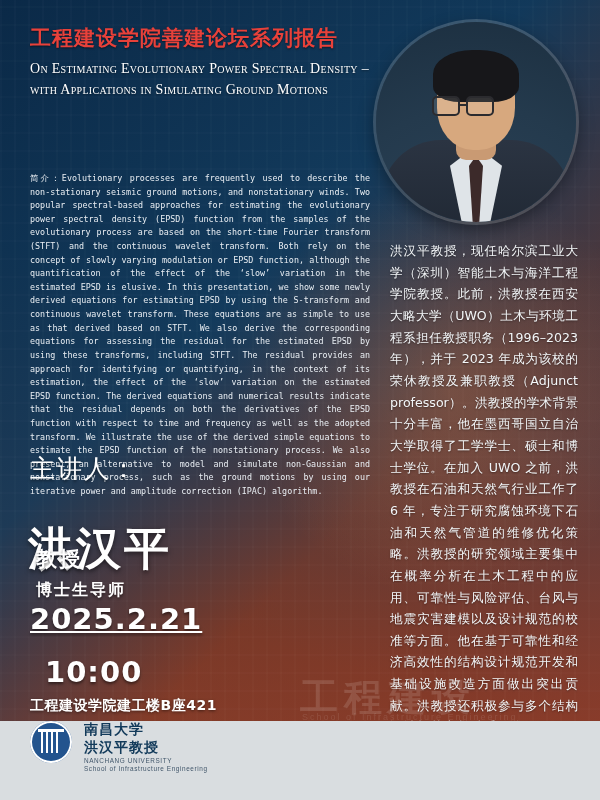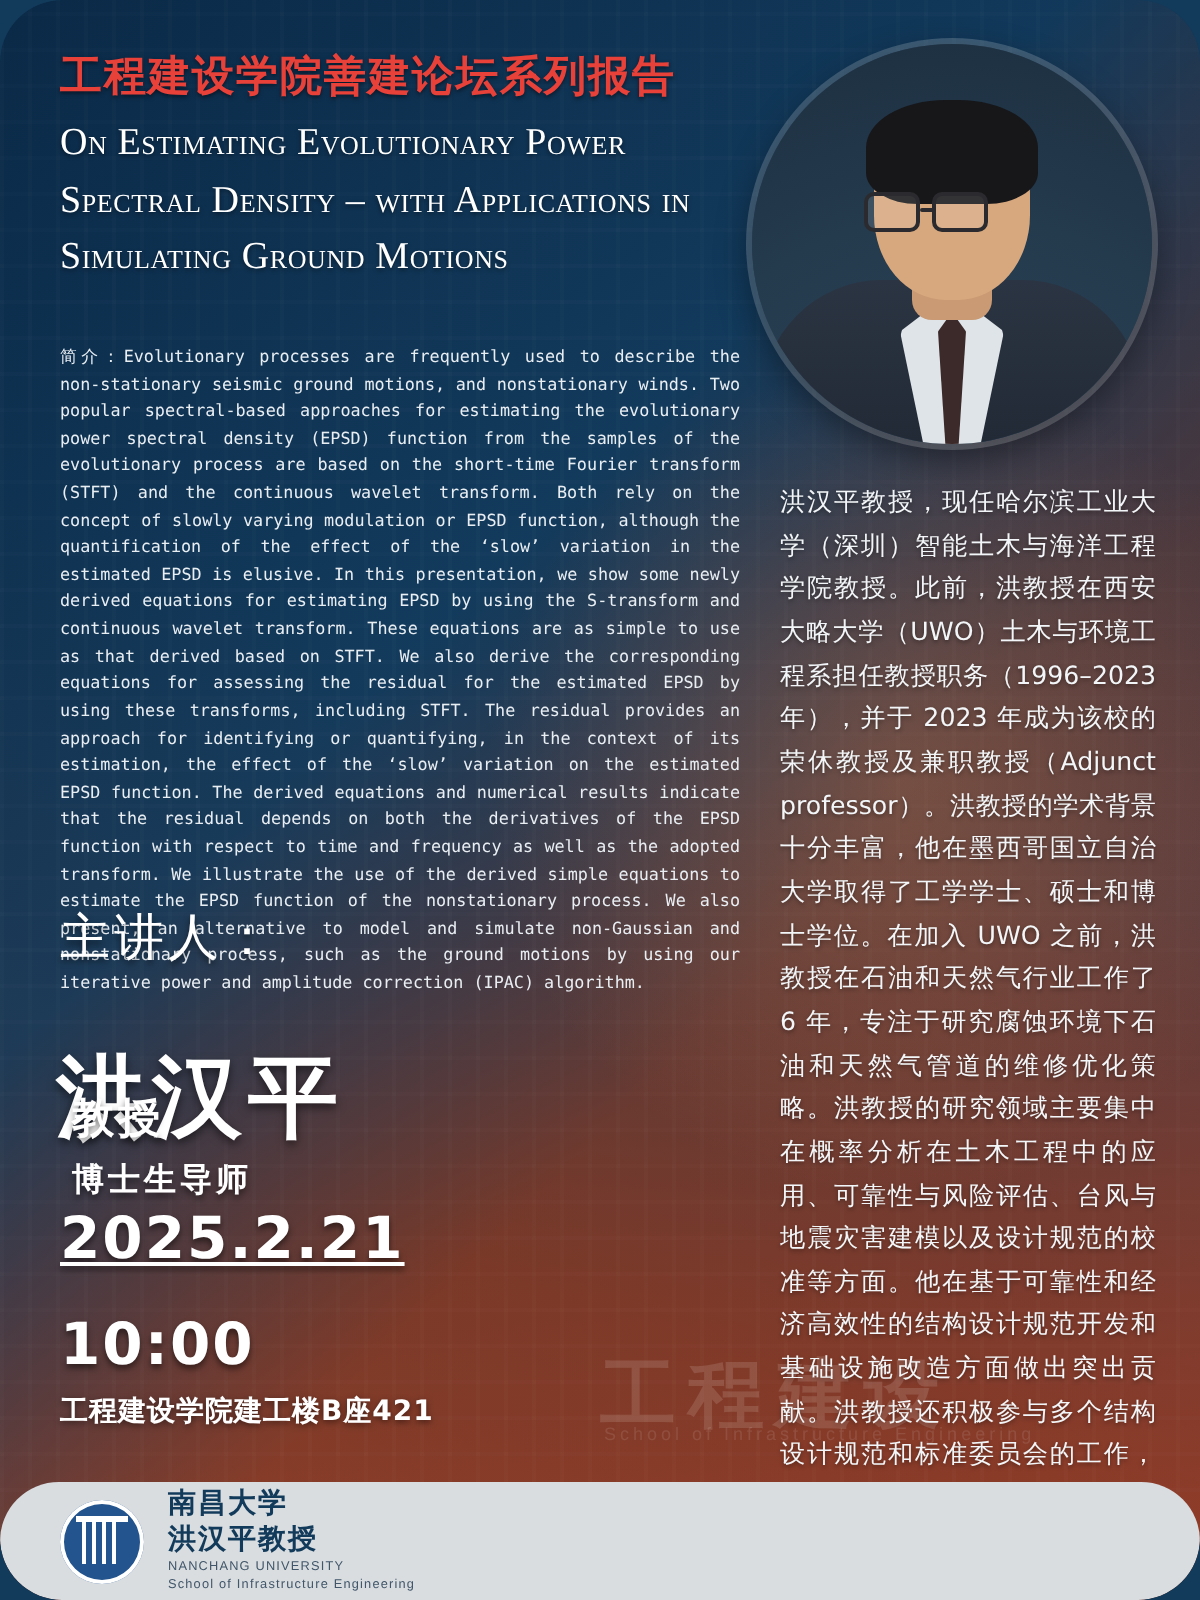--- a/index.html
+++ b/index.html
@@ -1,15 +1,15 @@
 <!DOCTYPE html>
 <html><head>
 <meta charset="utf-8">
 <style>
-  * { box-sizing: border-box; border-radius: 31px; }
+  * { box-sizing: border-box; }
   html, body { margin:0; padding:0; }
   body {
     width: 600px; height: 800px;
     font-family: "Liberation Sans", sans-serif;
     background: #123a5a;
     overflow: hidden;
   }
   .poster {
     position: relative;
     width: 600px; height: 800px;
@@ -40,21 +40,21 @@
     font-family:"DejaVu Sans", sans-serif;
     font-size:21px; font-weight:bold; letter-spacing:1px;
     text-shadow: 0 1px 2px rgba(0,0,0,.5);
   }
 
   
   .en-title {
     position:absolute; left:30px; top:58px; width:340px;
     color:#ffffff;
     font-family:"Liberation Serif", serif;
-    font-size:19px; line-height:1.5;
+    font-size:14px; line-height:1.5;
     font-variant: small-caps;
     letter-spacing:.3px;
     text-shadow: 0 1px 2px rgba(0,0,0,.45);
   }
 
   
   .abstract {
     position:absolute; left:30px; top:172px; width:340px;
     color:#e9eef3;
     font-family:"DejaVu Sans Mono", monospace;
@@ -89,21 +89,21 @@
     text-shadow:0 2px 3px rgba(0,0,0,.5);
   }
   .event-date {
     position:absolute; left:30px; top:602px;
     color:#ffffff; font-family:"DejaVu Sans", sans-serif;
     font-size:29px; font-weight:bold; letter-spacing:1px;
     text-shadow:0 2px 3px rgba(0,0,0,.5);
     text-decoration:underline;
   }
   .event-time {
-    position:absolute; left:30px; top:655px;
+    position:absolute; left:45px; top:655px;
     color:#ffffff; font-family:"DejaVu Sans", sans-serif;
     font-size:29px; font-weight:bold; letter-spacing:1px;
     text-shadow:0 2px 3px rgba(0,0,0,.5);
   }
   .event-place {
     position:absolute; left:30px; top:697px;
     color:#ffffff; font-family:"DejaVu Sans", sans-serif;
     font-size:14px; font-weight:bold; letter-spacing:.5px;
     text-shadow:0 1px 3px rgba(0,0,0,.5);
   }
@@ -186,23 +186,23 @@
   .watermark-sub {
     position:absolute; left:302px; top:712px;
     color:rgba(255,255,255,0.10);
     font-family:"Liberation Sans", sans-serif;
     font-size:9px; letter-spacing:2px;
     pointer-events:none; white-space:nowrap;
   }
 
   
   .footer {
-    position:absolute; left:0; bottom:0; width:600px; height:59px;
+    position:absolute; left:0; bottom:0; width:600px; height:79px;
     background:#d9dde0;
-    display:flex; align-items:center; padding-left:30px; gap:12px;
+    display:flex; align-items:flex-start; padding-left:30px; gap:12px;
   }
   .logo {
     width:42px; height:42px; border-radius:50%;
     background:#23548e;
     position:relative; flex:0 0 auto;
     box-shadow: inset 0 0 0 2px #ffffff;
   }
   .logo::before {
     content:""; position:absolute; left:50%; top:10px; width:20px; height:22px;
     transform:translateX(-50%);

